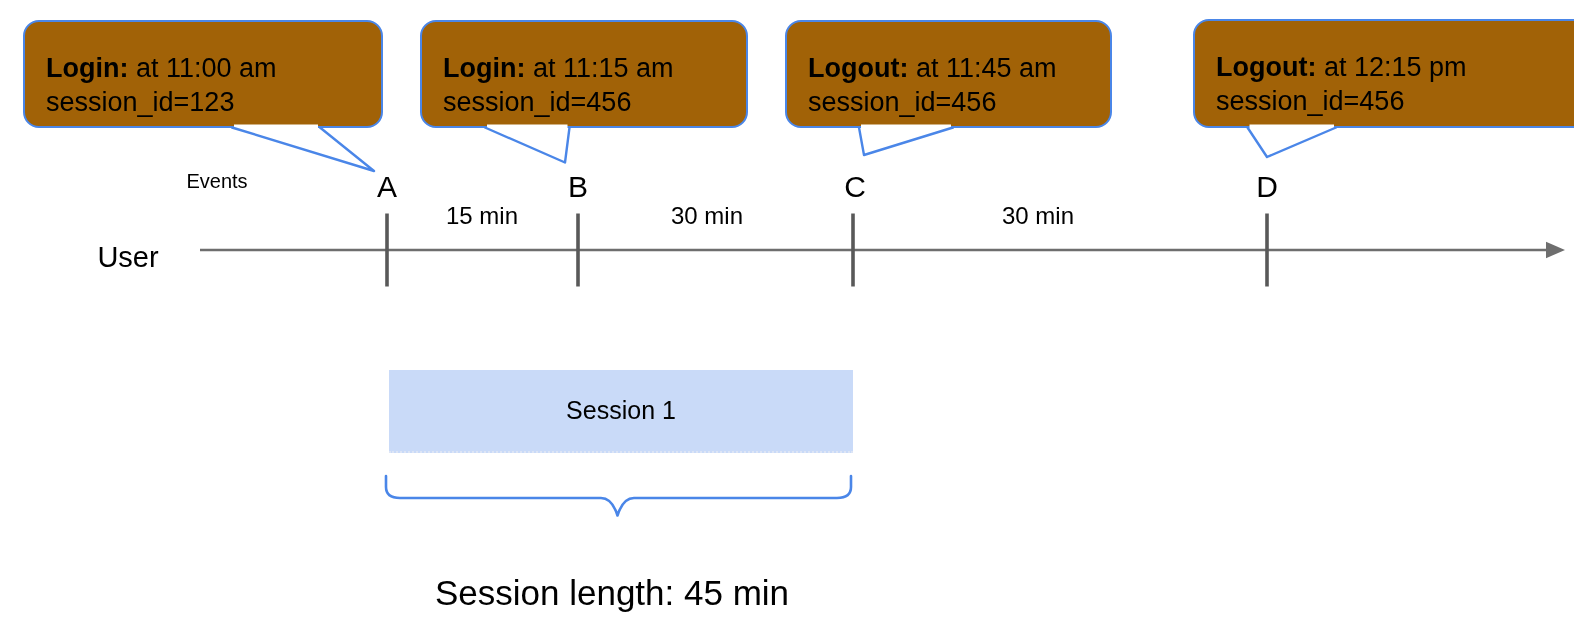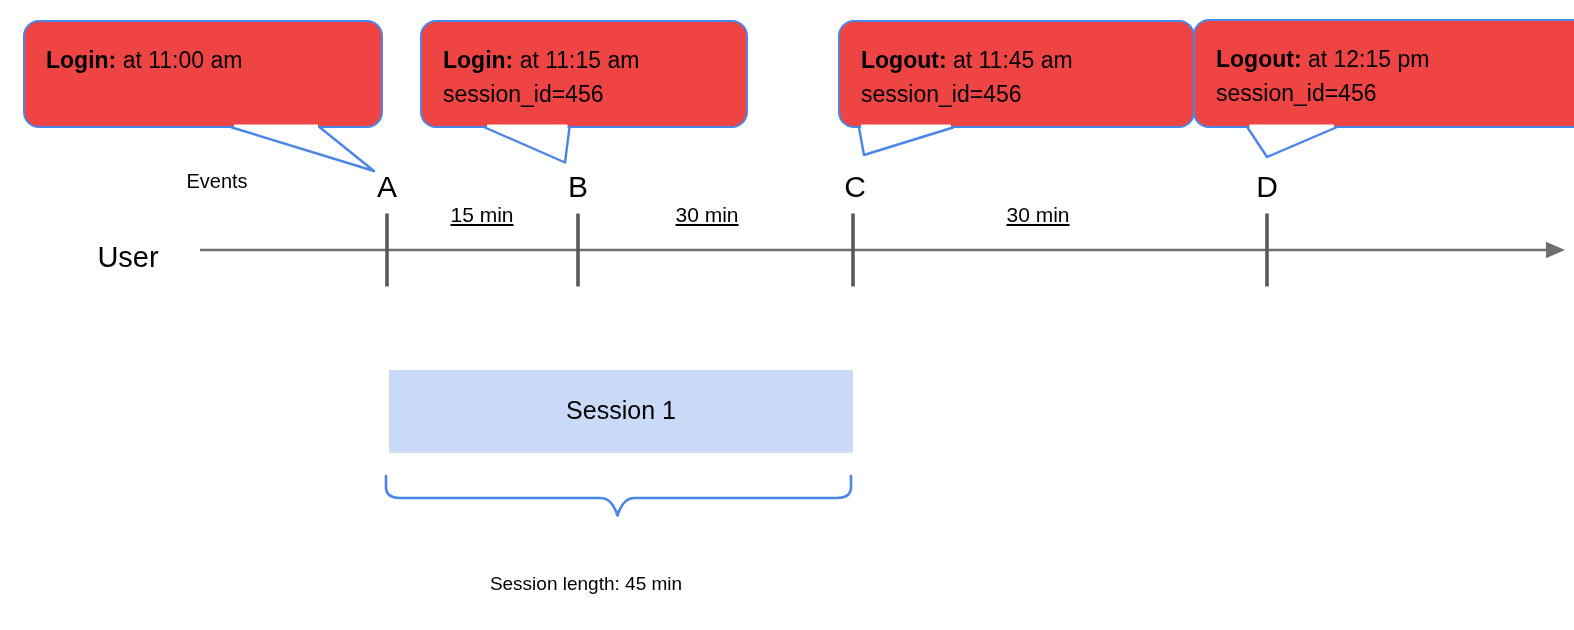--- a/index.html
+++ b/index.html
@@ -49,74 +49,75 @@
     stroke-linecap: round;
     stroke-linejoin: round;
   }
 
   .callout {
     position: absolute;
     z-index: 1;
     box-sizing: border-box;
     border: 2.5px solid var(--accent-blue, #4a86e8);
     border-radius: 16px;
-    background: #ef4444;
-    padding: 21px 0 0 21px;
-    font-size: 23px;
+    background: #a16207;
+    padding: 29px 0 0 21px;
+    font-size: 27px;
     line-height: 34px;
     white-space: nowrap;
   }
   .callout .bold { font-weight: 700; }
   .callout-1 { left: 23px;   top: 20px; width: 360px; height: 108px; }
   .callout-2 { left: 420px;  top: 20px; width: 328px; height: 108px; }
-  .callout-3 { left: 838px;  top: 20px; width: 357px; height: 108px; }
+  .callout-3 { left: 785px;  top: 20px; width: 327px; height: 108px; }
   .callout-4 { left: 1193px; top: 19px; width: 430px; height: 109px; }
 
   .label {
     position: absolute;
     z-index: 2;
     transform: translateX(-50%);
     white-space: nowrap;
     line-height: 1.1;
   }
   .events-label { left: 217px; top: 170px; font-size: 20px; }
   .user-label   { left: 128px; top: 242px; font-size: 29px; }
   .marker-label { top: 170px; font-size: 30px; }
   .marker-a { left: 387px; }
   .marker-b { left: 578px; }
   .marker-c { left: 855px; }
   .marker-d { left: 1267px; }
-  .interval-label { top: 203px; font-size: 21px; text-decoration: underline; }
+  .interval-label { top: 203px; font-size: 24px; }
   .interval-1 { left: 482px; }
   .interval-2 { left: 707px; }
   .interval-3 { left: 1038px; }
 
   .session-box {
     position: absolute;
     z-index: 1;
     left: 389px;
     top: 370px;
     width: 464px;
     height: 81px;
     background: var(--session-fill, #c9daf8);
     border-bottom: 2px dotted #dde5f5;
     display: flex;
     align-items: center;
     justify-content: center;
     font-size: 25px;
   }
-  .session-length-label { left: 586px; top: 574px; font-size: 19px; }
+  .session-length-label { left: 612px; top: 574px; font-size: 35px; }
 </style>
 </head>
 <body>
 
 <div class="canvas">
 
   <div class="callout callout-1">
     <div><span class="bold">Login:</span><span> at 11:00 am</span></div>
+    <div>session_id=123</div>
   </div>
   <div class="callout callout-2">
     <div><span class="bold">Login:</span><span> at 11:15 am</span></div>
     <div>session_id=456</div>
   </div>
   <div class="callout callout-3">
     <div><span class="bold">Logout:</span><span> at 11:45 am</span></div>
     <div>session_id=456</div>
   </div>
   <div class="callout callout-4">

